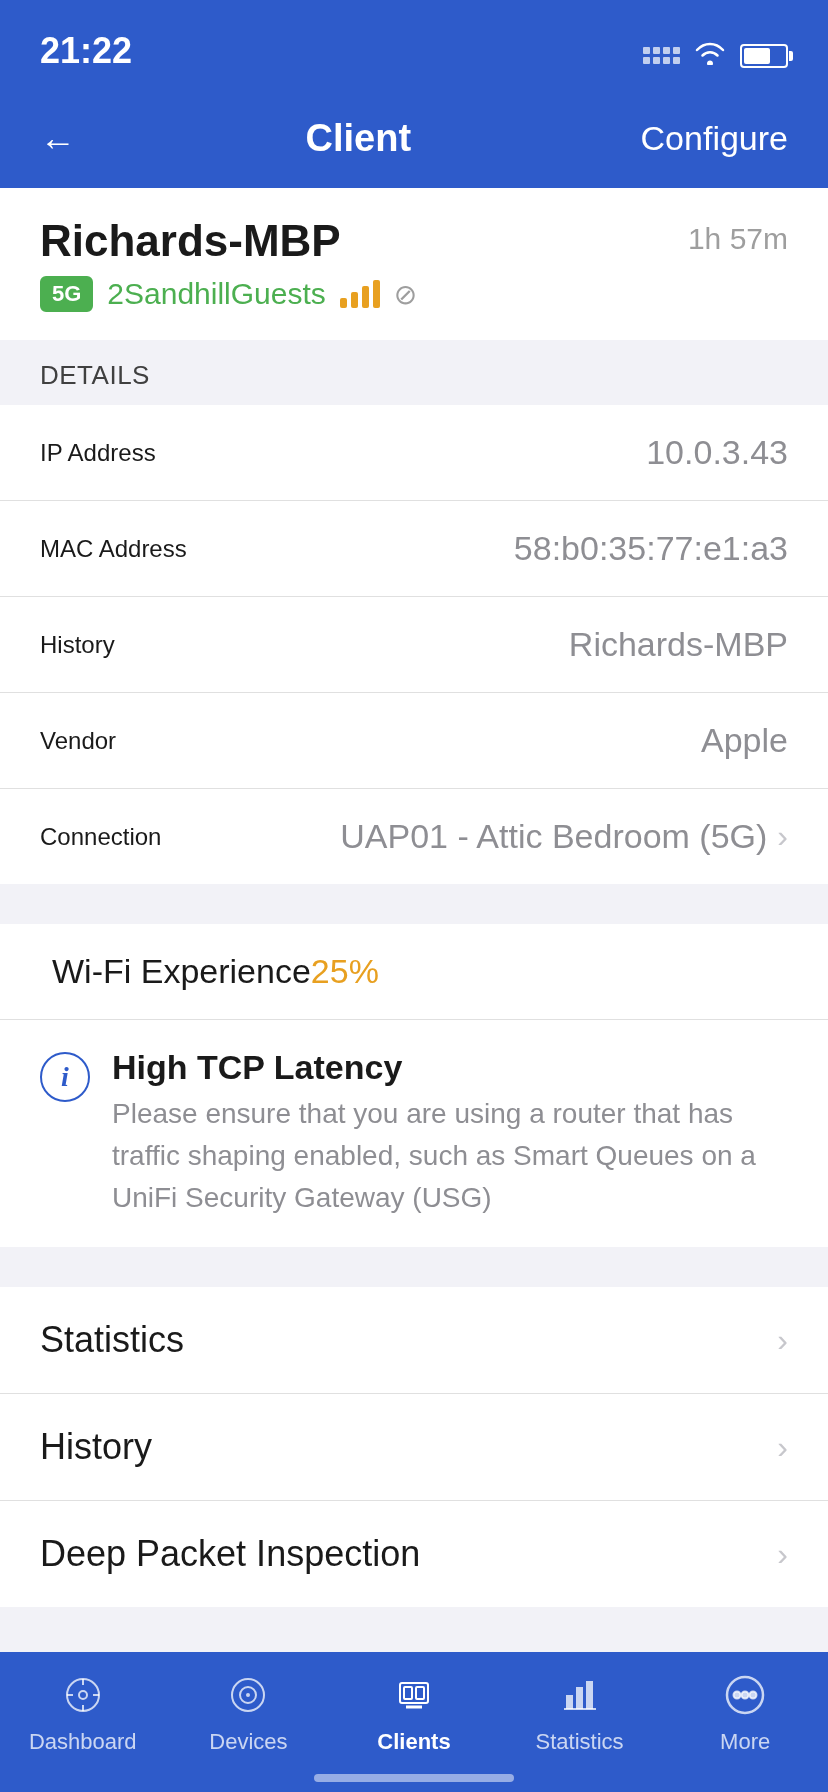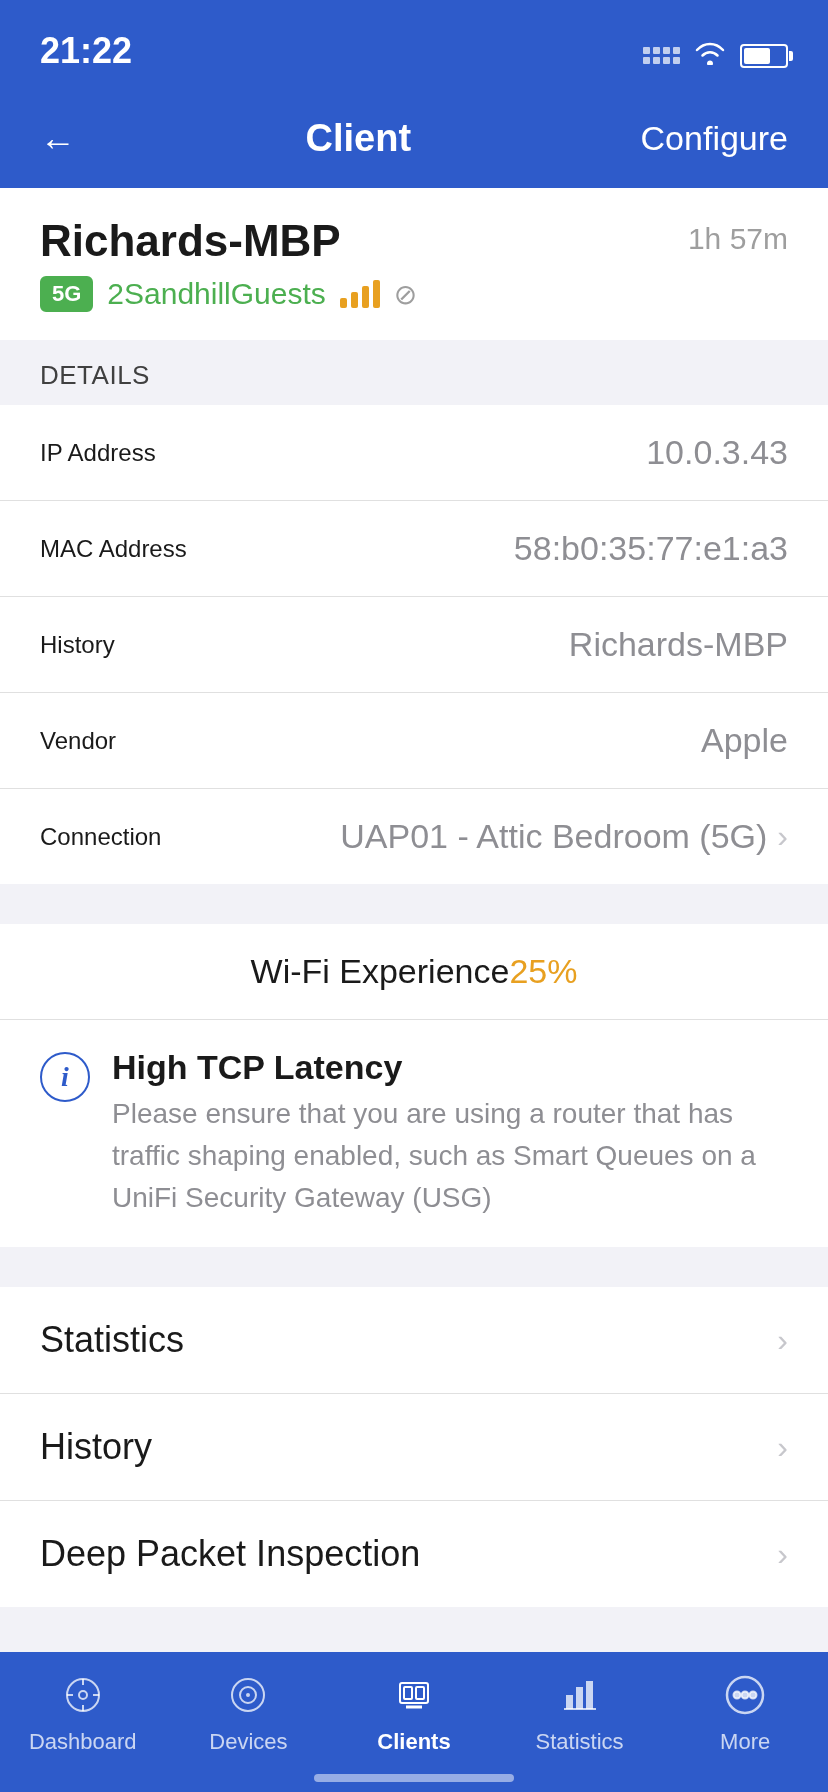--- a/index.html
+++ b/index.html
@@ -205,23 +205,23 @@
 
     
     .spacer {
       background: #f2f2f7;
       height: 40px;
     }
 
     
     .wifi-experience-row {
       background: white;
-      padding: 28px 32px;
-      display: flex;
-      justify-content: center;
+      padding: 28px 52px;
+      display: flex;
+      justify-content: flex-start;
       align-items: center;
       border-bottom: 1px solid #e0e0e0;
       min-height: 90px;
     }
     .wifi-label {
       color: #1a1a1a;
       font-size: 34px;
     }
     .wifi-percentage {
       color: #e8a020;

